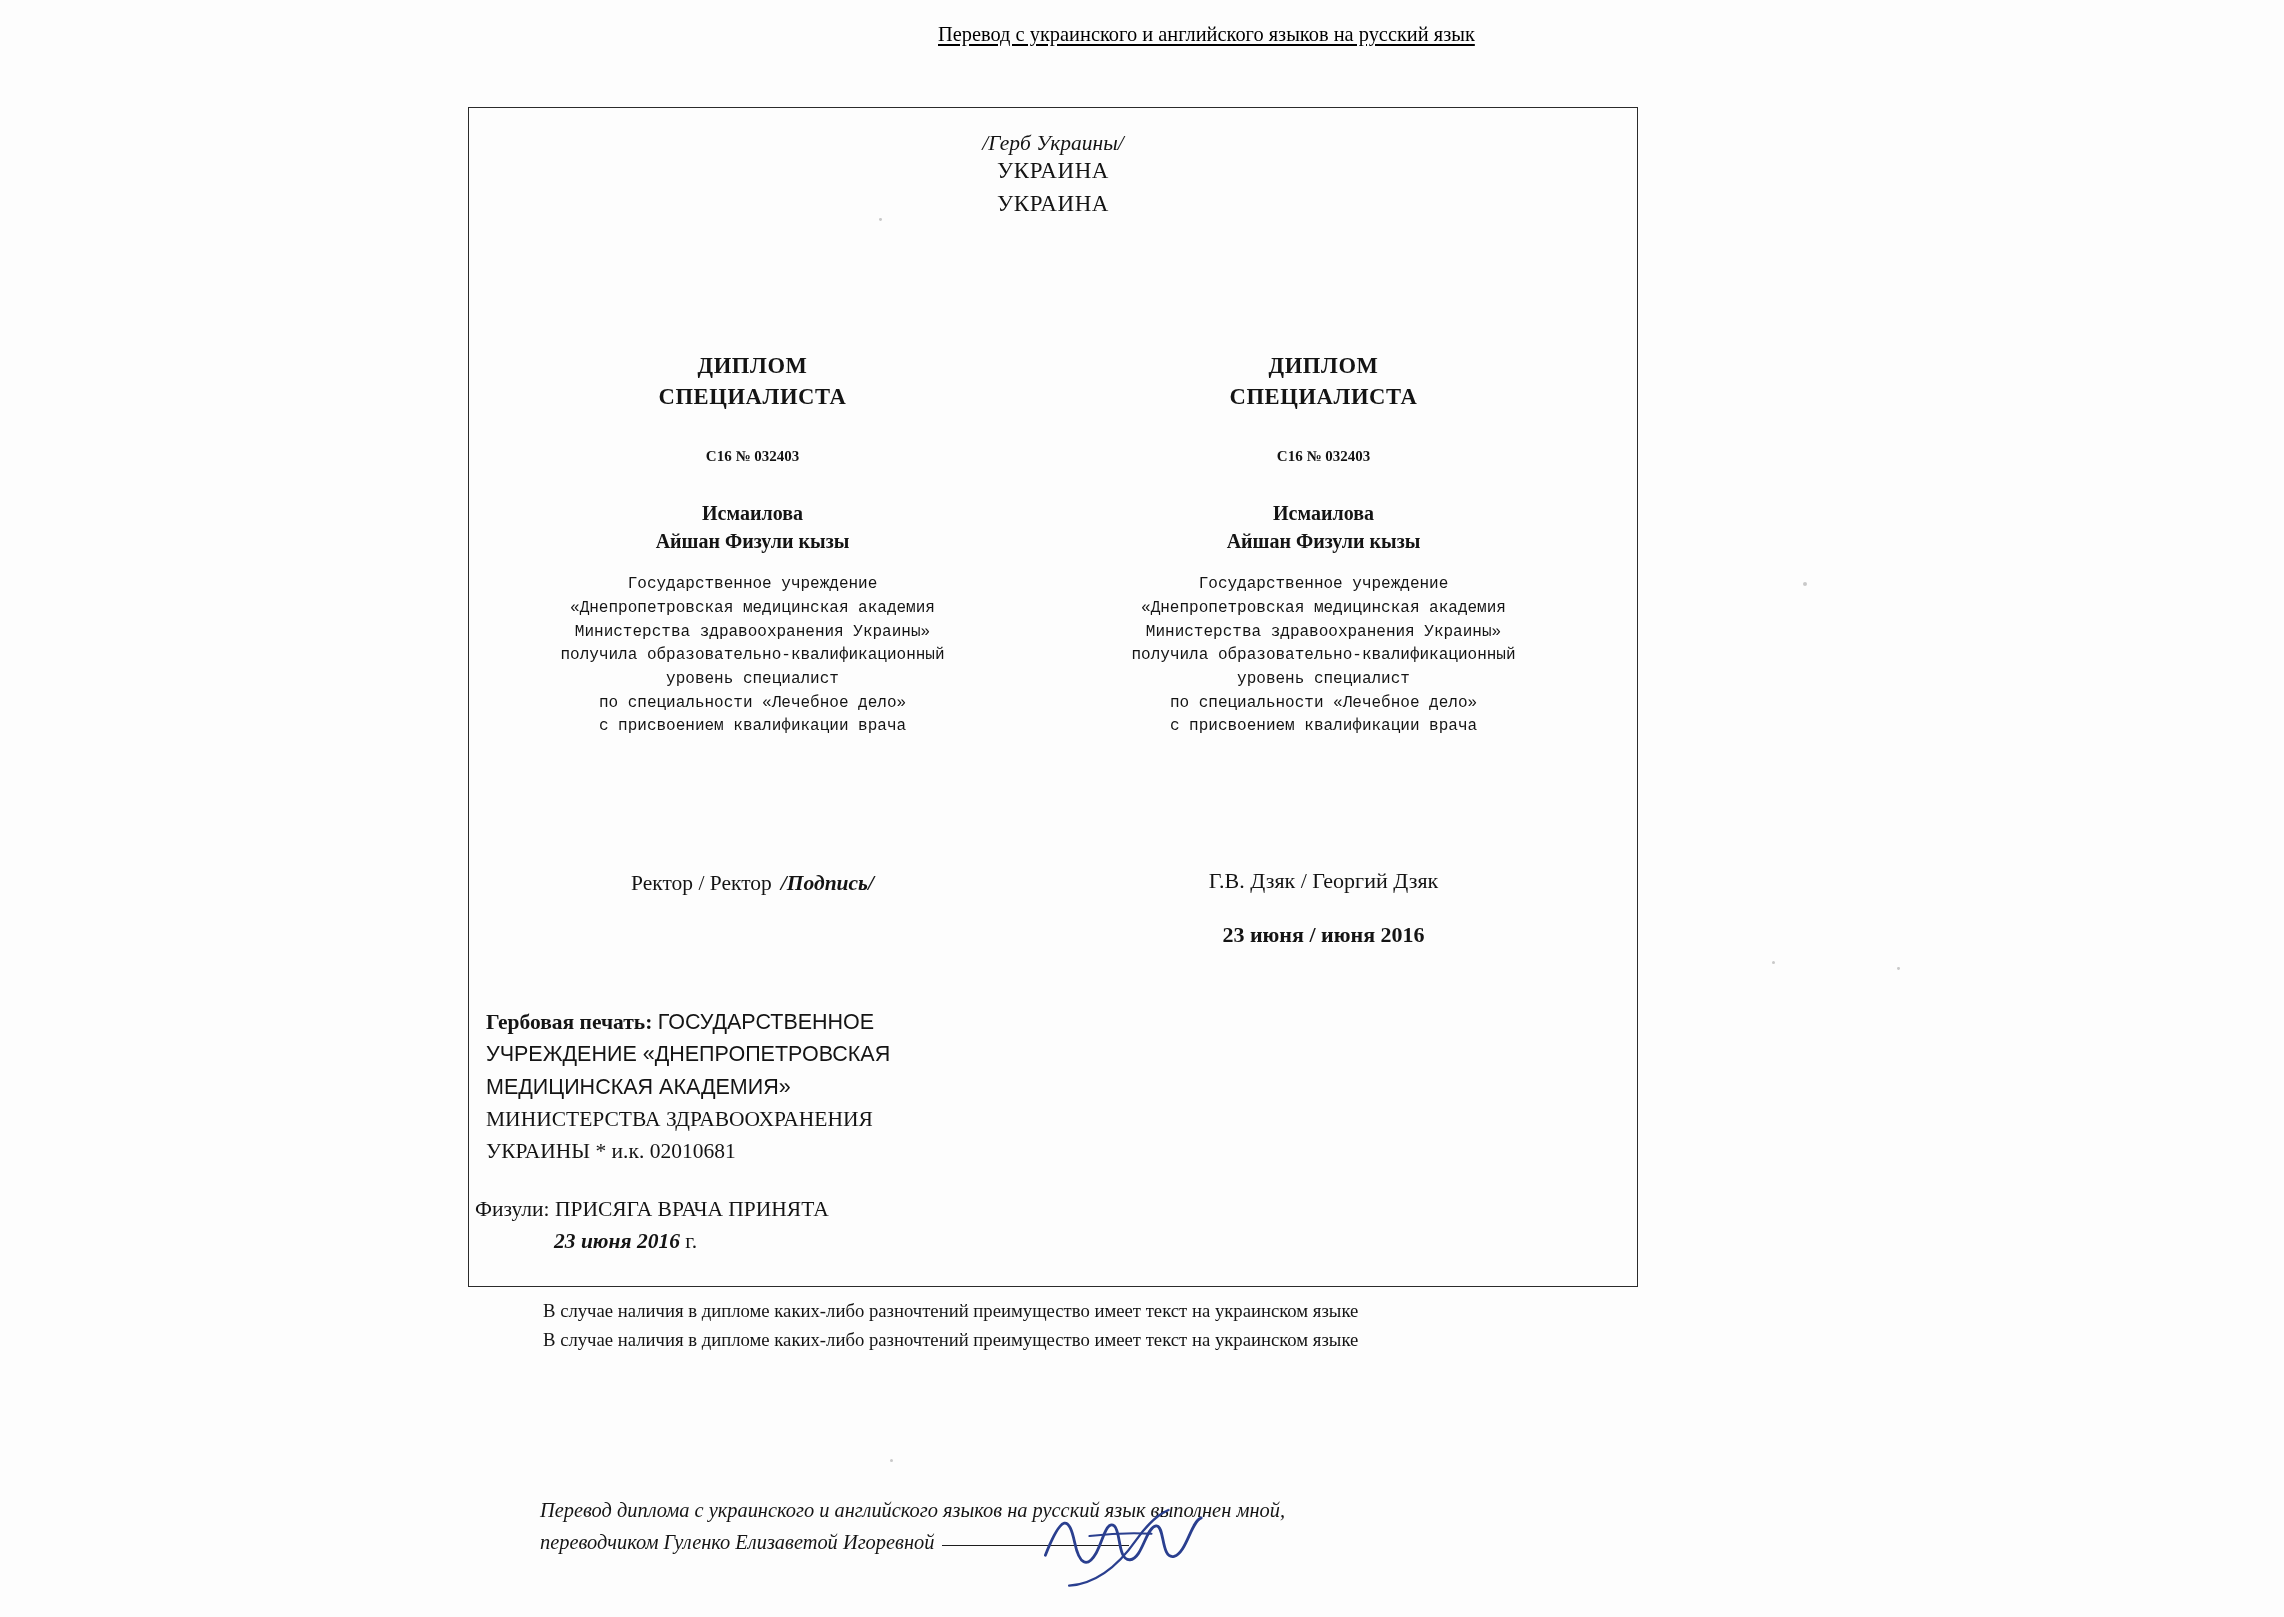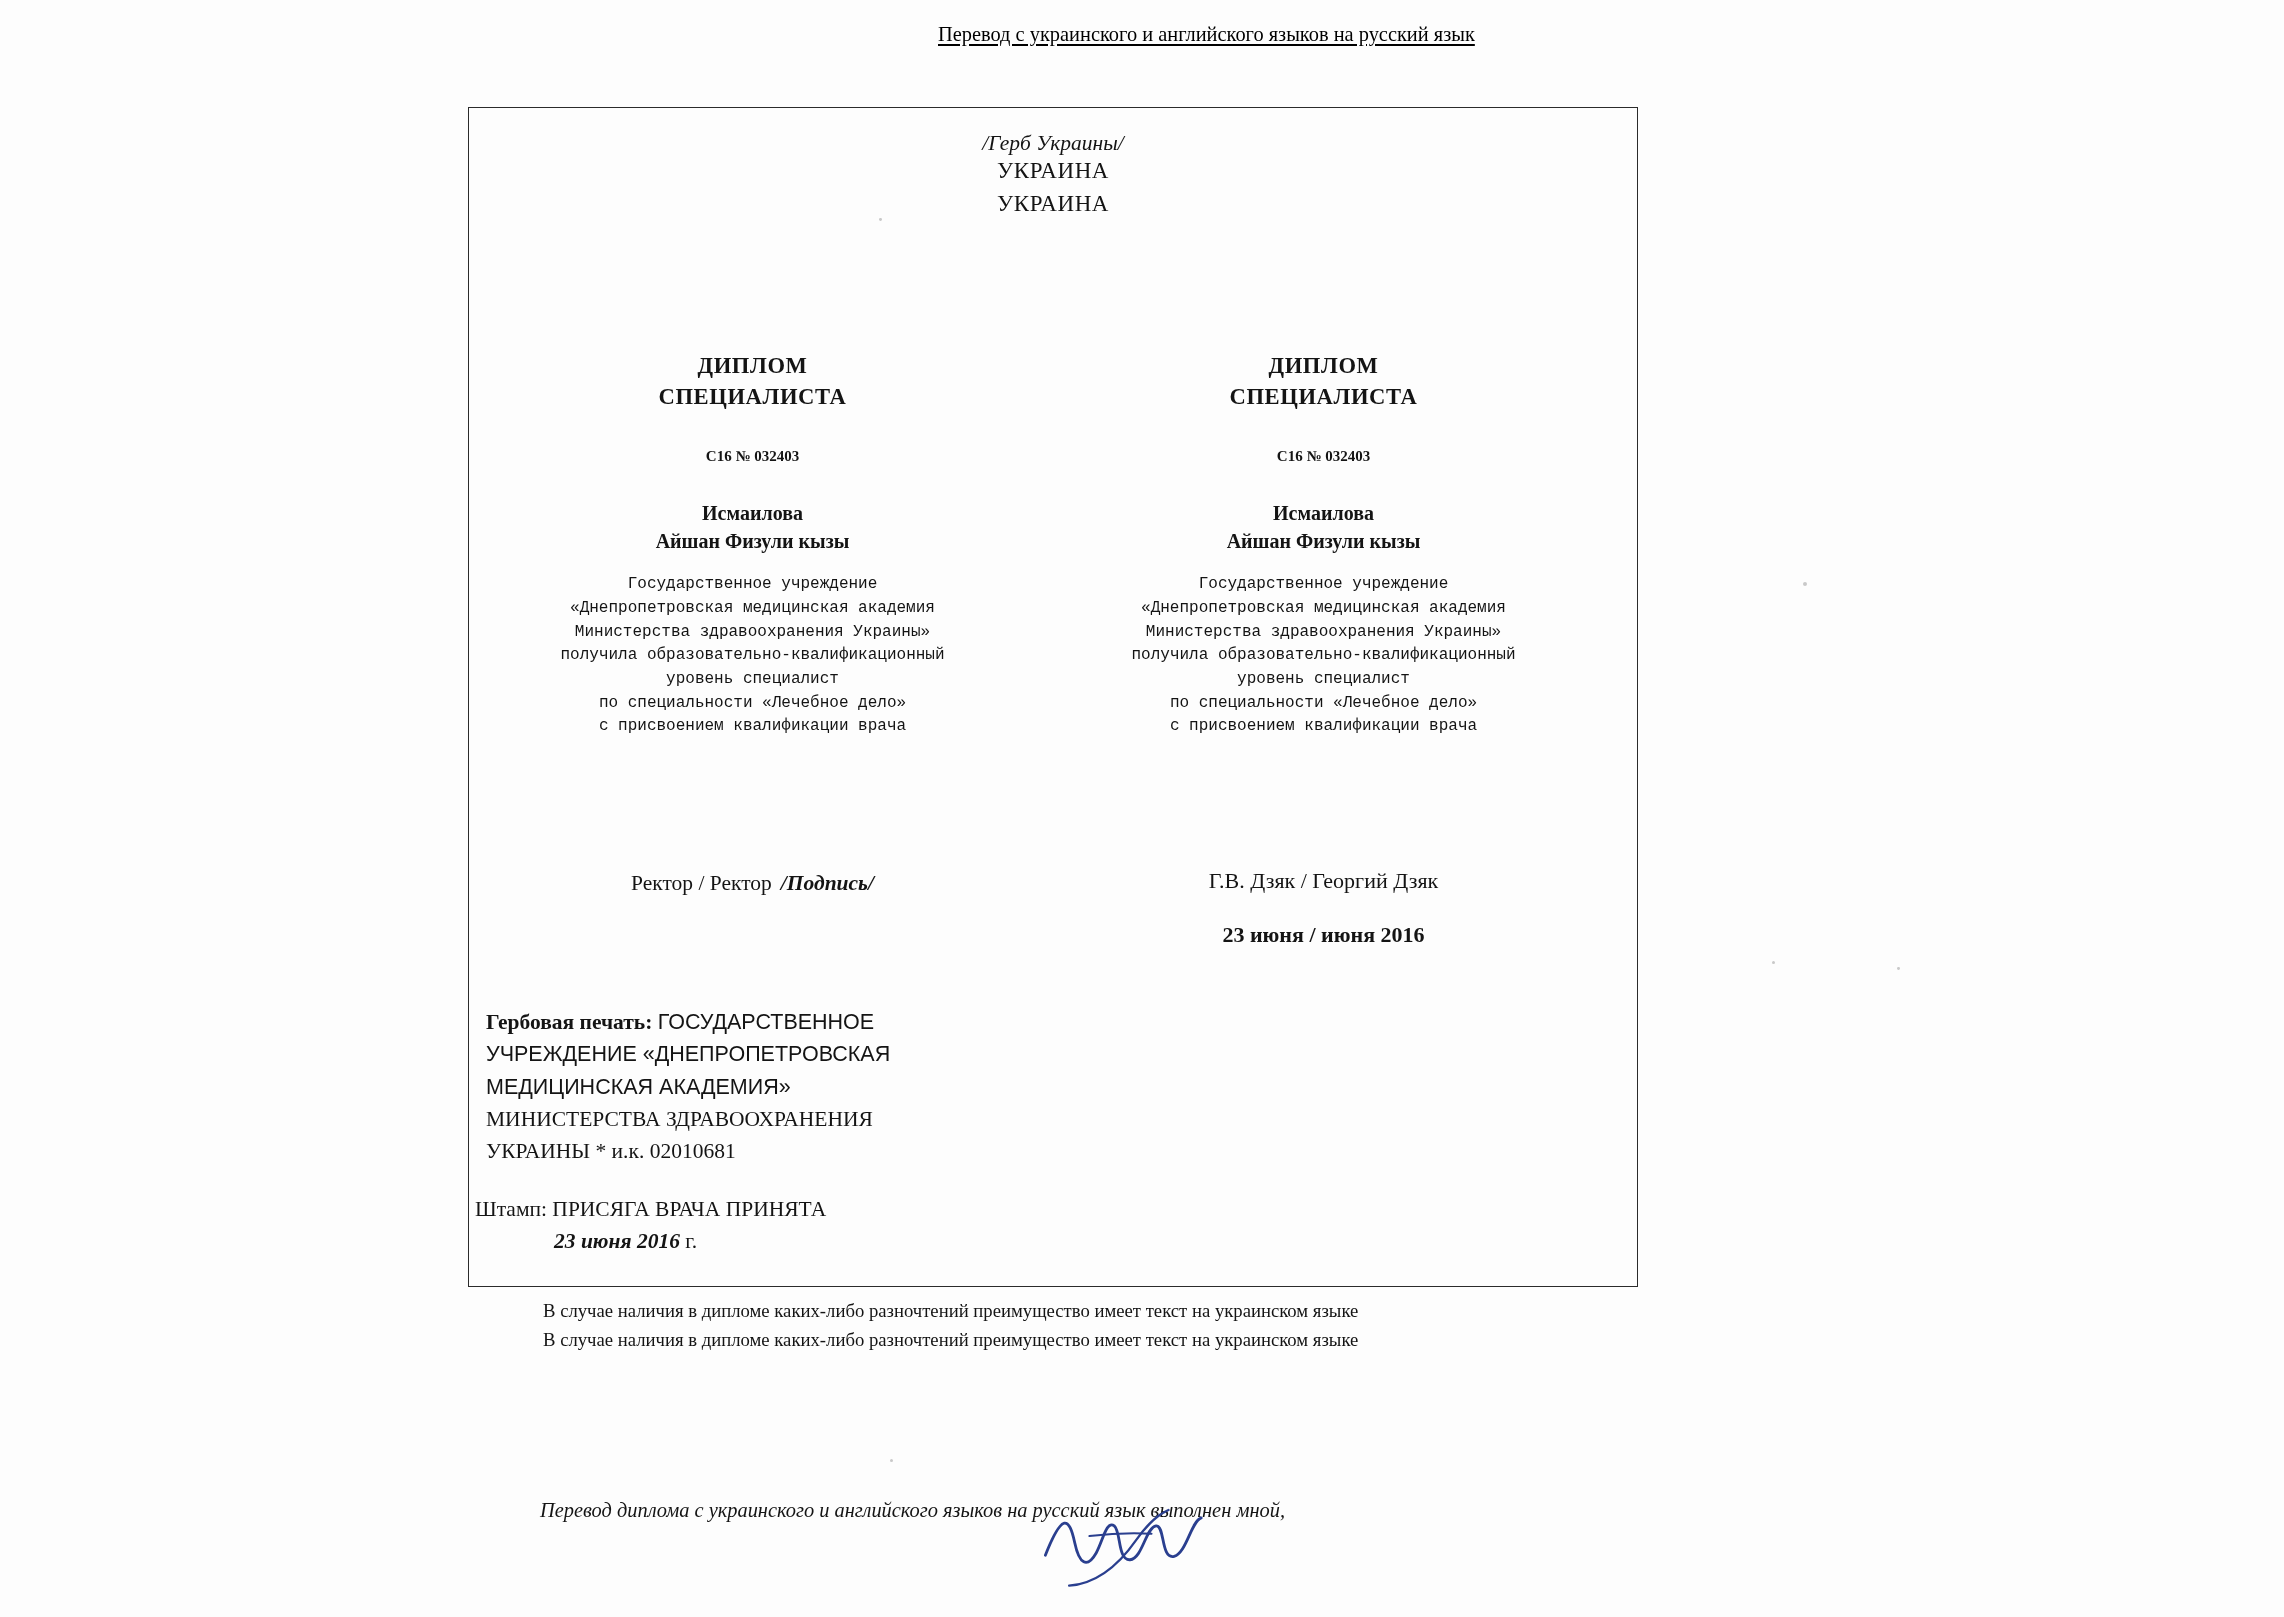--- a/index.html
+++ b/index.html
@@ -281,35 +281,38 @@
   <div class="stamp-block">
     <span class="lead">Гербовая печать:</span>
     <span class="sans">ГОСУДАРСТВЕННОЕ</span><br>
     <span class="sans">УЧРЕЖДЕНИЕ «ДНЕПРОПЕТРОВСКАЯ</span><br>
     <span class="sans">МЕДИЦИНСКАЯ АКАДЕМИЯ»</span><br>
     <span>МИНИСТЕРСТВА ЗДРАВООХРАНЕНИЯ</span><br>
     <span>УКРАИНЫ * и.к. 02010681</span>
   </div>
 
   <div class="oath-block">
-    <span class="lead">Штамп:</span>
+    <span class="lead">Физули:</span>
     <span>ПРИСЯГА ВРАЧА ПРИНЯТА</span>
     <span class="oath-date">
       <span>23 июня 2016</span>
       <span style="font-style:normal;font-weight:normal">г.</span>
     </span>
   </div>
 
   <div class="footnotes">
     <div>В случае наличия в дипломе каких-либо разночтений преимущество имеет текст на украинском языке</div>
     <div>В случае наличия в дипломе каких-либо разночтений преимущество имеет текст на украинском языке</div>
   </div>
 
   <div class="translator-block">
     <div>Перевод диплома с украинского и английского языков на русский язык выполнен мной,</div>
+    <span class="translator-line2">
+      <span>переводчиком Гуленко Елизаветой Игоревной</span><span class="sig-rule"></span>
+    </span>
   </div>
 
   <svg class="handwriting" viewBox="0 0 380 170">
     <path d="M18 96 C 48 20, 60 28, 70 74 C 78 112, 92 120, 108 92 C 120 70, 126 34, 140 44 C 152 54, 146 106, 168 104 C 190 102, 196 46, 214 44 C 230 42, 222 104, 246 98 C 268 92, 276 36, 294 30" fill="none" stroke="#2a3f8f" stroke-width="5" stroke-linecap="round"></path>
     <path d="M60 150 C 110 146, 150 110, 178 70 C 198 42, 214 26, 236 16" fill="none" stroke="#2a3f8f" stroke-width="4" stroke-linecap="round"></path>
     <path d="M96 62 C 130 58, 170 56, 206 58" fill="none" stroke="#2a3f8f" stroke-width="3.5" stroke-linecap="round"></path>
   </svg>
 
   <div class="speck" style="left:1803px; top:582px; width:4px; height:4px;"></div>
   <div class="speck" style="left:1772px; top:961px; width:3.4px; height:3.4px;"></div>

